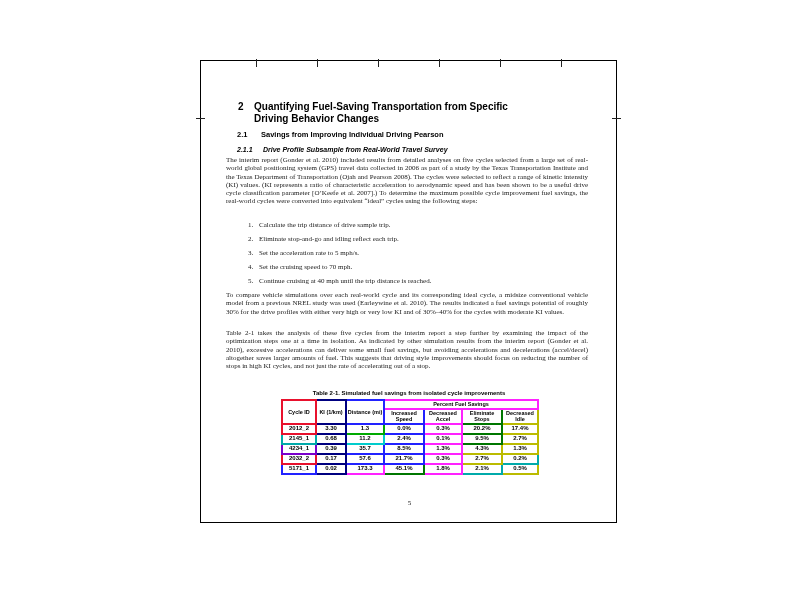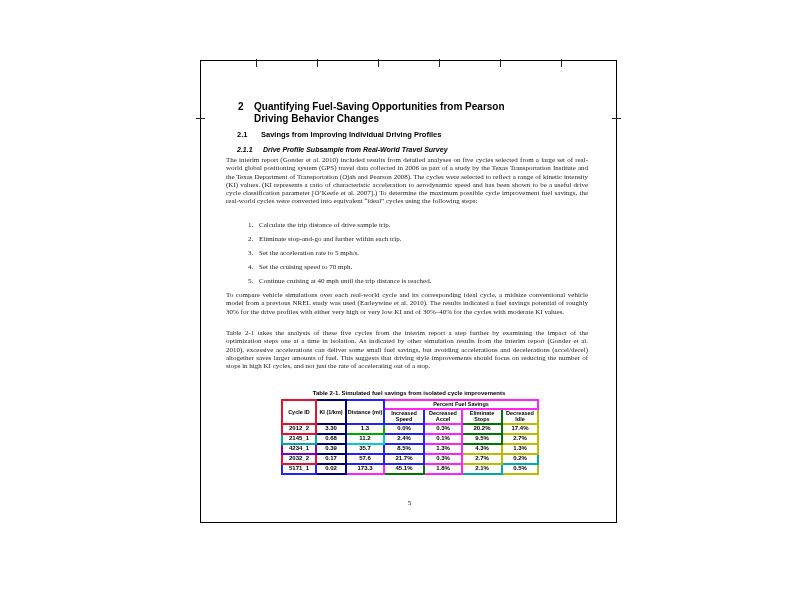--- a/index.html
+++ b/index.html
@@ -44,41 +44,41 @@
     <div class="tick-top" style="left:116px"></div>
     <div class="tick-top" style="left:177px"></div>
     <div class="tick-top" style="left:238px"></div>
     <div class="tick-top" style="left:299px"></div>
     <div class="tick-top" style="left:360px"></div>
     <div class="tick-side" style="left:-5px;top:57px"></div>
     <div class="tick-side" style="right:-5px;top:57px"></div>
 
     <div class="h1">
       <span class="num">2</span>
-      <span>Quantifying Fuel-Saving Opportunities from Pearson Driving Behavior Changes</span>
+      <span>Quantifying Fuel-Saving Transportation from Specific Driving Behavior Changes</span>
     </div>
     <div class="h2">
       <span class="num">2.1</span>
-      <span>Savings from Improving Individual Driving Profiles</span>
+      <span>Savings from Improving Individual Driving Pearson</span>
     </div>
     <div class="h3">
       <span class="num">2.1.1</span>
       <span>Drive Profile Subsample from Real-World Travel Survey</span>
     </div>
 
     <div class="para" style="top:95px">The interim report (Gonder et al. 2010) included results from detailed analyses on five cycles selected from a large set of real-world global positioning system (GPS) travel data collected in 2006 as part of a study by the Texas Transportation Institute and the Texas Department of Transportation (Ojah and Pearson 2008). The cycles were selected to reflect a range of kinetic intensity (KI) values. (KI represents a ratio of characteristic acceleration to aerodynamic speed and has been shown to be a useful drive cycle classification parameter [O’Keefe et al. 2007].) To determine the maximum possible cycle improvement fuel savings, the real-world cycles were converted into equivalent “ideal” cycles using the following steps:</div>
 
     <div class="olist">
       <div class="li">
         <span class="n">1.</span>
         <span>Calculate the trip distance of drive sample trip.</span>
       </div>
       <div class="li">
         <span class="n">2.</span>
-        <span>Eliminate stop-and-go and further within each trip.</span>
+        <span>Eliminate stop-and-go and idling reflect each trip.</span>
       </div>
       <div class="li">
         <span class="n">3.</span>
         <span>Set the acceleration rate to 5 mph/s.</span>
       </div>
       <div class="li">
         <span class="n">4.</span>
         <span>Set the cruising speed to 70 mph.</span>
       </div>
       <div class="li">

